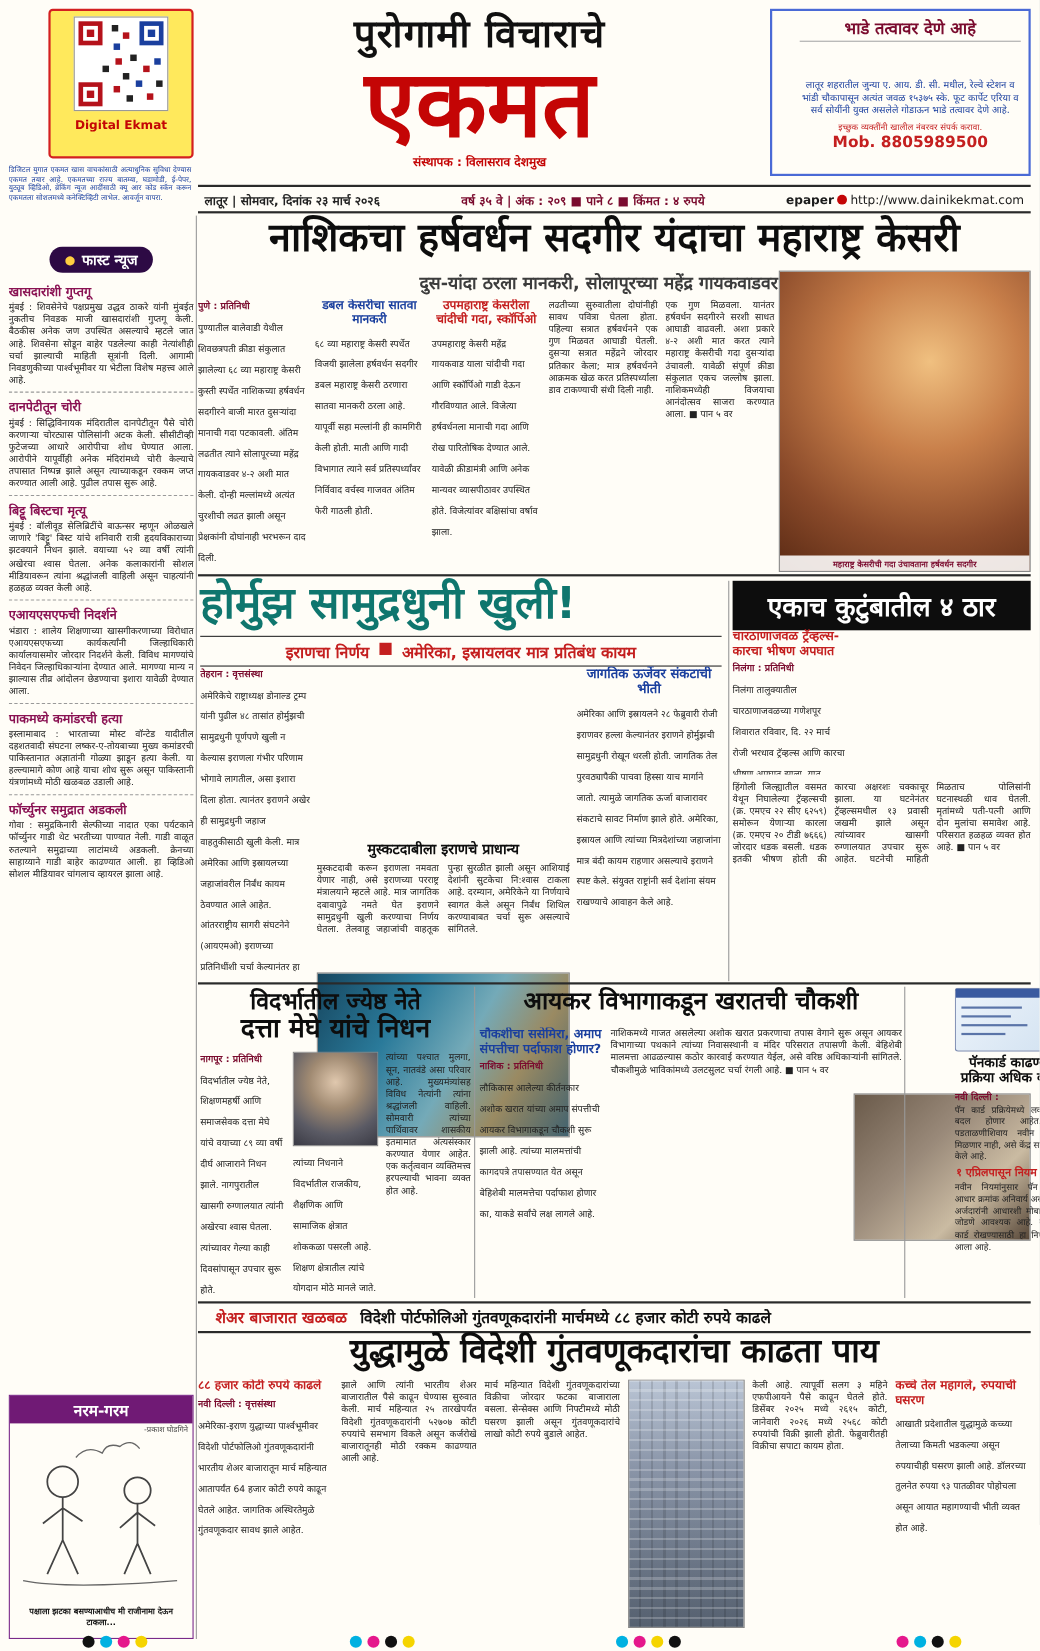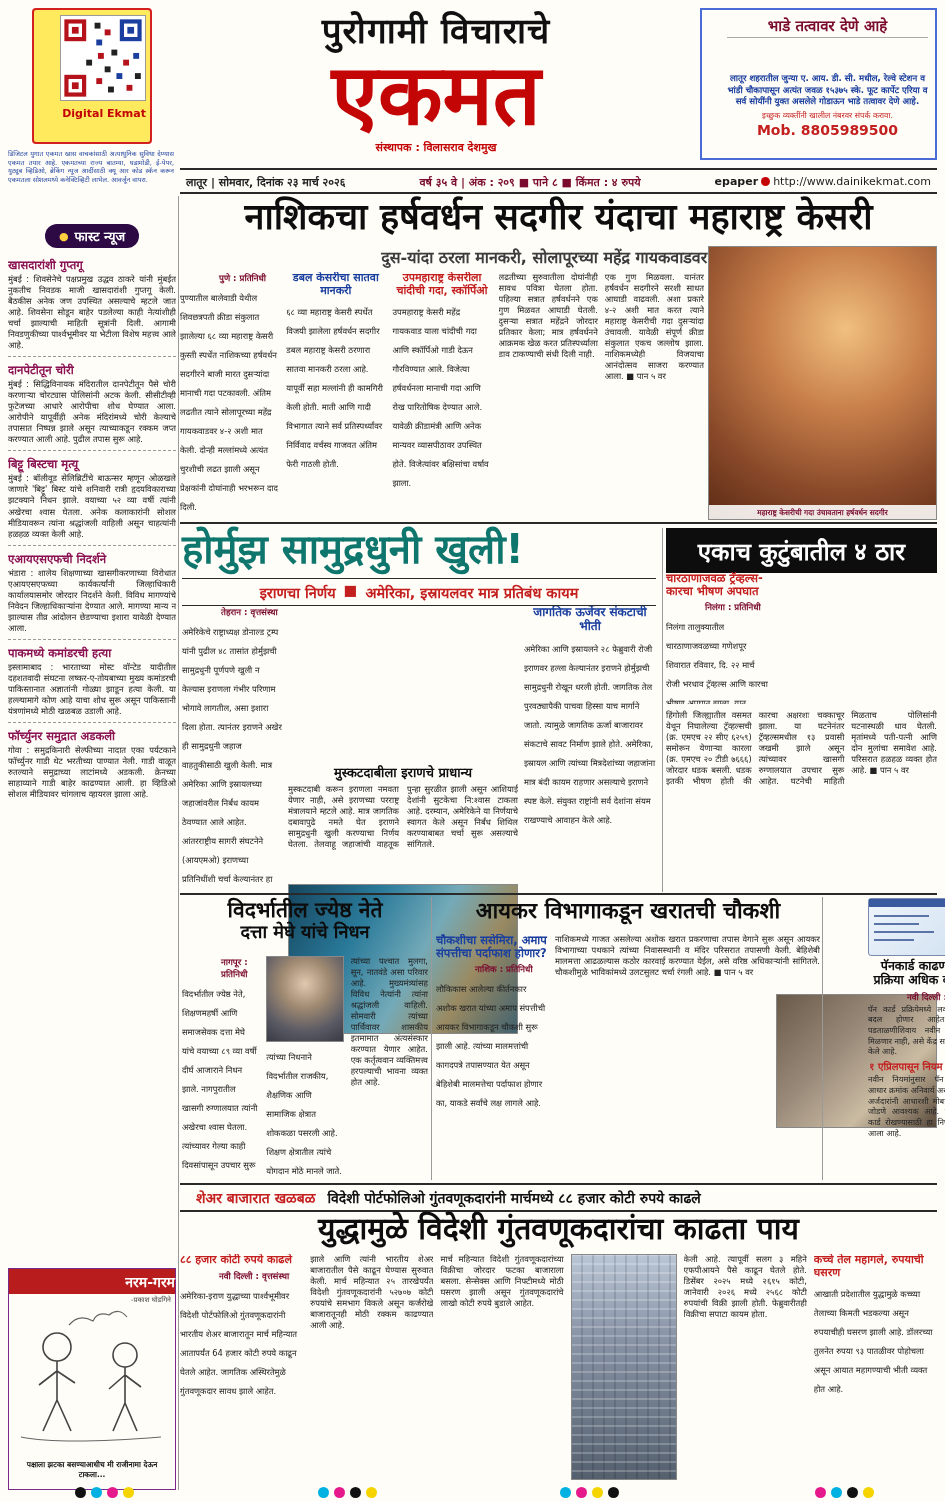--- a/index.html
+++ b/index.html
@@ -1,39 +1,39 @@
 <!DOCTYPE html>
 <html><head>
 <meta charset="utf-8">
 <style>
   *{margin:0;padding:0;box-sizing:border-box;}
   body{background:#d8d8d8;}
   .page{position:relative;width:945px;height:1501px;margin:0 auto;background:#fffdf7;
         font-family:"DejaVu Sans",sans-serif;overflow:hidden;color:#1c1c1c;}
   .abs{position:absolute;}
   .bt{font-size:8.3px;line-height:1.33;text-align:justify;color:#222;}
-  .byline{font-weight:bold;color:#7a0b2e;font-size:8.6px;display:block;margin-bottom:2px;margin-left:39px;}
+  .byline{font-weight:bold;color:#7a0b2e;font-size:8.6px;display:block;margin-bottom:2px;}
   .colhead-blue{color:#1a3f9e;font-weight:bold;font-size:11px;text-align:center;line-height:1.15;margin-bottom:3px;}
   .colhead-red{color:#c41f1f;font-weight:bold;font-size:11px;text-align:center;line-height:1.15;margin-bottom:3px;}
   .hrule{background:#2a2a2a;height:2px;}
   .vrule{background:#9a9a9a;width:1px;}
   .flexrow{display:flex;gap:7px;}
   .flexcol{flex:1;overflow:hidden;}
   
   .tagline{font-size:35px;font-weight:800;color:#101010;letter-spacing:1px;}
   .ekmat{font-size:84px;font-weight:800;color:#c40505;line-height:1.02;}
   .founder{font-size:11px;color:#c40505;font-weight:bold;}
   
   .qrbox{background:#ffe95c;border:2px solid #d42020;border-radius:4px;text-align:center;padding:5px 4px;}
   .qrlabel{font-size:11px;font-weight:bold;color:#c40505;margin-top:2px;}
   .qrnote{font-size:6.6px;line-height:1.3;text-align:justify;color:#1a3f9e;}
   
   .adbox{border:2px solid #4a6ad6;padding:5px 7px;text-align:center;}
   .adtitle{font-size:15px;font-weight:800;color:#7a0b2e;border-bottom:1px solid #aaa;padding-bottom:2px;margin-bottom:3px;}
-  .adbody{font-size:8.6px;line-height:1.35;color:#1a3f9e;font-weight:700;margin-top:35px;}
+  .adbody{font-size:8.6px;line-height:1.35;color:#1a3f9e;font-weight:400;margin-top:35px;}
   .adcontact{font-size:7.8px;color:#c41f1f;margin-top:2px;}
   .admobile{font-size:14px;font-weight:800;color:#c41f1f;margin-top:2px;}
   
   .dateline{border-top:2px solid #2a2a2a;border-bottom:2px solid #2a2a2a;display:flex;
             justify-content:space-between;align-items:center;padding:3px 6px;font-size:11px;font-weight:bold;}
   .globe{display:inline-block;width:9px;height:9px;border-radius:50%;background:#c40505;margin:0 3px;vertical-align:middle;}
   
   .mainhead{font-size:36px;font-weight:800;text-align:center;color:#0d0d0d;line-height:1.05;}
   .mainsub{font-size:16px;font-weight:bold;text-align:center;color:#3c3c3c;}
   .hormuzhead{font-size:40px;font-weight:800;color:#0f766e;text-align:left;line-height:1.05;}
@@ -61,38 +61,38 @@
   .fn-ico{color:#ffcf40;font-size:11px;}
   .fn-item{border-bottom:1px dashed #999;padding:5px 0;}
   .fn-title{color:#8a1253;font-weight:800;font-size:11.5px;margin-bottom:2px;}
   
   .strip{border-top:2px solid #2a2a2a;border-bottom:2px solid #2a2a2a;display:flex;gap:12px;
          align-items:center;padding:3px 8px;}
   .strip-left{color:#c41f1f;font-weight:800;font-size:14px;white-space:nowrap;}
   .strip-right{color:#101010;font-weight:800;font-size:14px;}
   
   .cartoon{border:1.5px solid #7a2a8a;}
-  .ct-head{background:#b91c1c;color:#fff;font-size:14px;font-weight:800;text-align:right;padding:3px 0;}
+  .ct-head{background:#701a75;color:#fff;font-size:14px;font-weight:800;text-align:center;padding:3px 0;}
   .ct-credit{font-size:7px;color:#444;text-align:right;padding:1px 4px;}
   .ct-caption{font-size:7.4px;font-weight:bold;text-align:center;padding:2px 4px;color:#111;}
   
   .pancard-img{background:linear-gradient(135deg,#eef4fb,#cfe0f0);border:1px solid #7a8ab0;border-radius:3px;position:relative;}
   .pc-line{position:absolute;left:5px;height:2px;background:#5a74a8;}
   .pc-photo{position:absolute;right:5px;top:12px;width:18px;height:22px;background:#9aa8bc;border:1px solid #60708c;}
   .pc-top{position:absolute;left:0;right:0;top:0;height:8px;background:#3a5aa0;}
   
   .dots{display:flex;gap:5px;}
   .dot{width:11px;height:11px;border-radius:50%;}
 </style>
 </head>
 <body>
 
 <div class="page">
 
-  <div class="abs qrbox" style="left:32px;top:8px;width:120px;height:136px;text-align:right;">
+  <div class="abs qrbox" style="left:44px;top:8px;width:132px;height:136px;">
     <svg width="86" height="86" viewBox="0 0 100 100" style="background:#fff;border:1px solid #999;">
       <rect x="4" y="4" width="26" height="26" fill="#b5121b"></rect>
         <rect x="9" y="9" width="16" height="16" fill="#fff"></rect>
         <rect x="13" y="13" width="8" height="8" fill="#b5121b"></rect>
       <rect x="70" y="4" width="26" height="26" fill="#1a3f9e"></rect>
         <rect x="75" y="9" width="16" height="16" fill="#fff"></rect>
         <rect x="79" y="13" width="8" height="8" fill="#1a3f9e"></rect>
       <rect x="4" y="70" width="26" height="26" fill="#b5121b"></rect>
         <rect x="9" y="75" width="16" height="16" fill="#fff"></rect>
         <rect x="13" y="79" width="8" height="8" fill="#b5121b"></rect>
@@ -222,21 +222,21 @@
     <span class="byline">निलंगा : प्रतिनिधी</span>
     <span class="bt">निलंगा तालुक्यातील चारठाणाजवळच्या गणेशपूर शिवारात रविवार, दि. २२ मार्च रोजी भरधाव ट्रॅव्हल्स आणि कारचा भीषण अपघात झाला. यात कारमधील एकाच कुटुंबातील ४ जण जागीच ठार झाले.</span>
   </div>
   <div class="abs photo ph-crash" style="left:776px;top:570px;width:161px;height:134px;"></div>
   <div class="abs bt" style="left:666px;top:710px;width:271px;height:182px;column-count:3;column-gap:7px;overflow:hidden;">हिंगोली जिल्ह्यातील वसमत येथून निघालेल्या ट्रॅव्हल्सची (क्र. एमएच २२ सीए ६२५९) समोरून येणाऱ्या कारला (क्र. एमएच २० टीडी ७६६६) जोरदार धडक बसली. धडक इतकी भीषण होती की कारचा अक्षरशः चक्काचूर झाला. या घटनेनंतर ट्रॅव्हल्समधील १३ प्रवासी जखमी झाले असून त्यांच्यावर खासगी रुग्णालयात उपचार सुरू आहेत. घटनेची माहिती मिळताच पोलिसांनी घटनास्थळी धाव घेतली. मृतांमध्ये पती-पत्नी आणि दोन मुलांचा समावेश आहे. परिसरात हळहळ व्यक्त होत आहे. ■ पान ५ वर</div>
 
   <div class="abs hrule" style="left:180px;top:893px;width:757px;"></div>
 
   <div class="abs" style="left:182px;top:898px;width:246px;">
     <div class="secthead" style="font-size:21px;">विदर्भातील ज्येष्ठ नेते</div>
-    <div class="secthead" style="font-size:18px;">दत्ता मेघे यांचे निधन</div>
+    <div class="secthead" style="font-size:24px;">दत्ता मेघे यांचे निधन</div>
   </div>
   <div class="abs flexrow" style="left:182px;top:956px;width:246px;height:222px;overflow:hidden;">
     <div class="flexcol">
       <span class="byline">नागपूर : प्रतिनिधी</span>
       <span class="bt">विदर्भातील ज्येष्ठ नेते, शिक्षणमहर्षी आणि समाजसेवक दत्ता मेघे यांचे वयाच्या ८९ व्या वर्षी दीर्घ आजाराने निधन झाले. नागपुरातील खासगी रुग्णालयात त्यांनी अखेरचा श्वास घेतला. त्यांच्यावर गेल्या काही दिवसांपासून उपचार सुरू होते.</span>
     </div>
     <div class="flexcol">
       <div class="photo ph-portrait" style="width:100%;height:86px;margin-bottom:3px;"></div>
       <span class="bt">त्यांच्या निधनाने विदर्भातील राजकीय, शैक्षणिक आणि सामाजिक क्षेत्रात शोककळा पसरली आहे. शिक्षण क्षेत्रातील त्यांचे योगदान मोठे मानले जाते.</span>
     </div>

